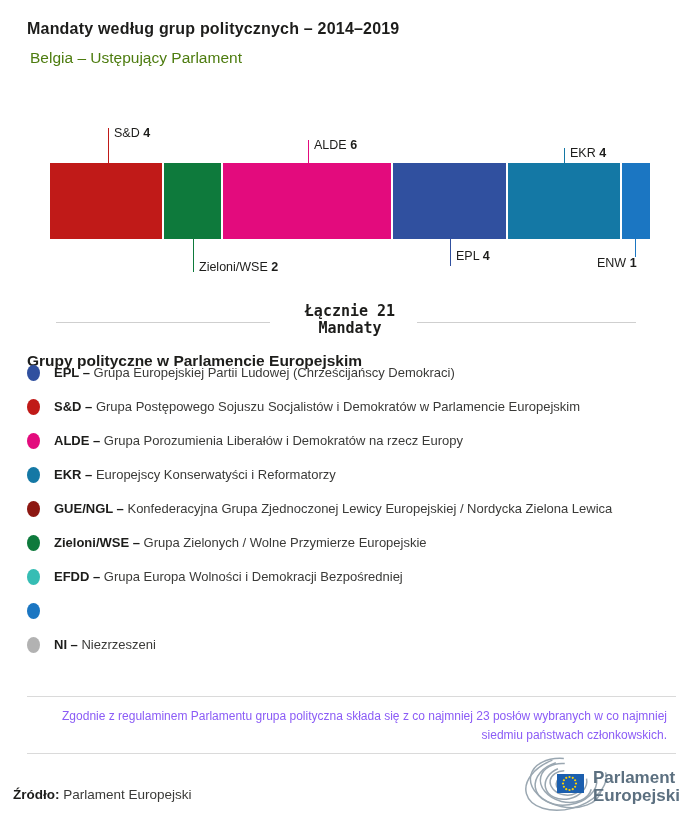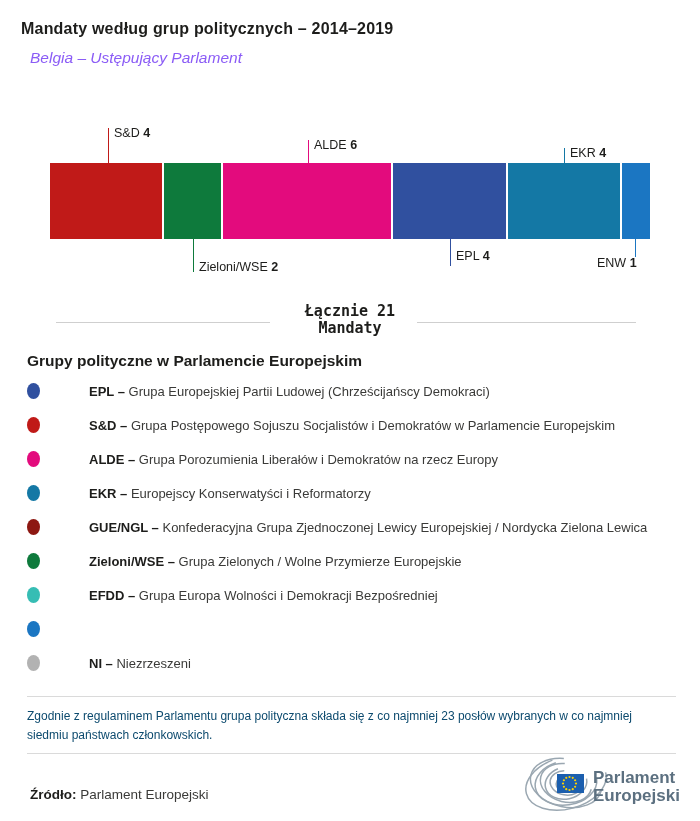--- a/index.html
+++ b/index.html
@@ -1,25 +1,25 @@
 <!DOCTYPE html>
 <html><head>
 <meta charset="utf-8">
 <style>
   html,body{margin:0;padding:0;}
   body{
     width:700px;height:821px;position:relative;overflow:hidden;
     background:#ffffff;font-family:"Liberation Sans",sans-serif;color:#1d1d1b;
   }
   .page-title{
-    position:absolute;left:21px;top:20px;font-size:16px;font-weight:bold;
+    position:absolute;left:27px;top:20px;font-size:16px;font-weight:bold;
     color:#1d1d1b;letter-spacing:.2px;
   }
   .page-subtitle{
-    position:absolute;left:30px;top:49px;font-size:15.5px;color:#8b5cf6;font-style:italic;
+    position:absolute;left:30px;top:49px;font-size:15.5px;color:#4d7c0f;
   }
   
   .seats-bar{
     position:absolute;left:50px;top:163px;width:600px;height:76px;
     display:flex;gap:2px;
   }
   .seg{flex-basis:0;height:100%;}
   .callout-line{position:absolute;width:1px;}
   #line-0{left:108px;top:128px;height:35px;}
   #line-1{left:193px;top:239px;height:33px;}
@@ -44,33 +44,33 @@
     font-size:15px;line-height:17px;color:#1d1d1b;
   }
   .total-rule{position:absolute;top:322px;height:1px;background:#cfcfcf;}
   #total-rule-left{left:56px;width:214px;}
   #total-rule-right{left:417px;width:219px;}
   
   .legend-heading{
     position:absolute;left:27px;top:352px;font-size:15.5px;font-weight:bold;color:#1d1d1b;
   }
   .legend{position:absolute;left:27px;top:365px;width:660px;}
-  .legend-item{display:flex;align-items:flex-end;height:34px;gap:35px;}
+  .legend-item{display:flex;align-items:flex-start;height:34px;}
   .legend-dot{width:13px;height:16px;border-radius:50%;flex:0 0 13px;margin-right:14px;}
   .legend-text{font-size:13px;color:#3a3a38;white-space:nowrap;}
   .legend-text b{color:#1d1d1b;font-weight:bold;}
   
   .divider{position:absolute;left:27px;width:649px;height:1px;background:#dadada;}
   #divider-top{top:696px;}
   #divider-bottom{top:753px;}
   .note{
     position:absolute;left:27px;top:707px;width:640px;
-    font-size:12px;line-height:19px;color:#0c4a6e;
-  }
-  .source{position:absolute;left:30px;top:787px;font-size:13.5px;color:#3a3a38;}
+    font-size:12px;line-height:19px;color:#8b5cf6;text-align:right;
+  }
+  .source{position:absolute;left:13px;top:787px;font-size:13.5px;color:#3a3a38;}
   .source b{color:#1d1d1b;font-weight:bold;}
   .ep-logo{position:absolute;right:12px;top:757px;}
   .logo-text{
     font-family:"Liberation Sans",sans-serif;font-weight:bold;
     font-size:17px;fill:#5c7080;
   }
 </style>
 </head>
 <body>
 

